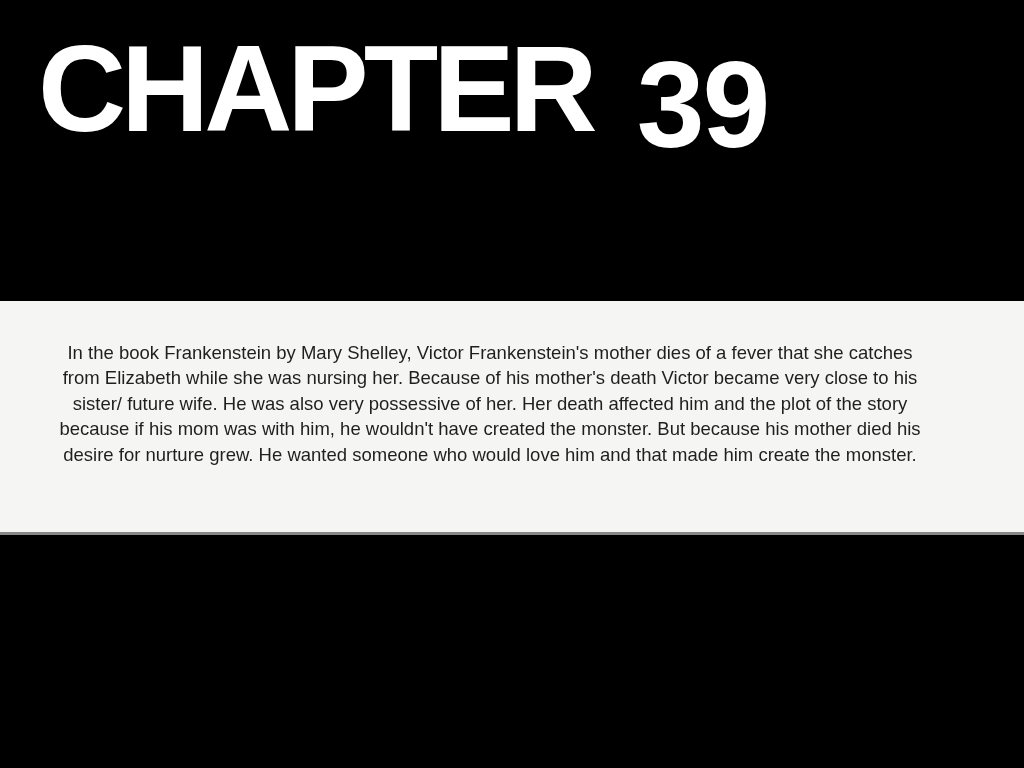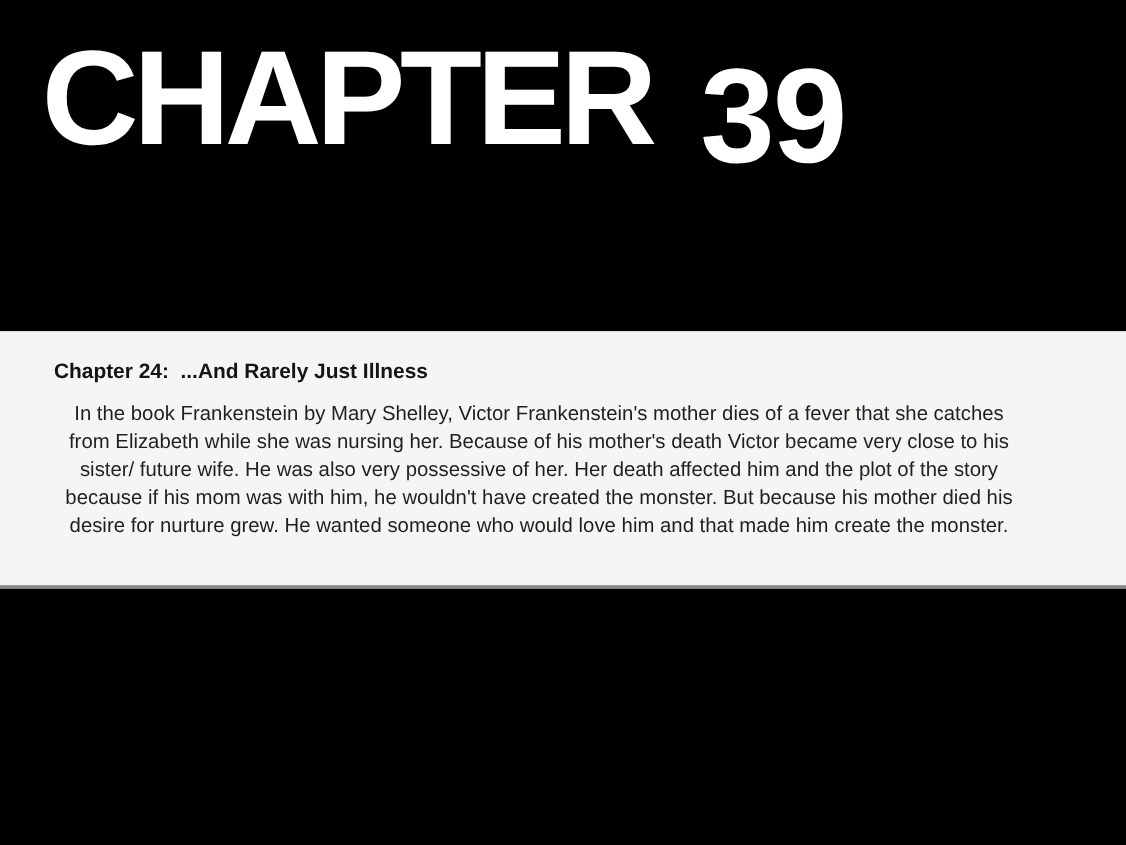--- a/index.html
+++ b/index.html
@@ -67,17 +67,16 @@
 </head>
 <body>
 
 <div class="slide">
 
   <div class="slide-title">
     <span class="title-word">CHAPTER</span><span class="title-number">39</span>
   </div>
 
   <div class="content-panel">
-    <p class="panel-heading">Chapter 24:  ...And Rarely Just Illness</p>
     <p class="panel-paragraph">In the book Frankenstein by Mary Shelley, Victor Frankenstein's mother dies of a fever that she catches from Elizabeth while she was nursing her. Because of his mother's death Victor became very close to his sister/ future wife. He was also very possessive of her. Her death affected him and the plot of the story because if his mom was with him, he wouldn't have created the monster. But because his mother died his desire for nurture grew. He wanted someone who would love him and that made him create the monster.</p>
   </div>
 
 </div>
 
 </body></html>

